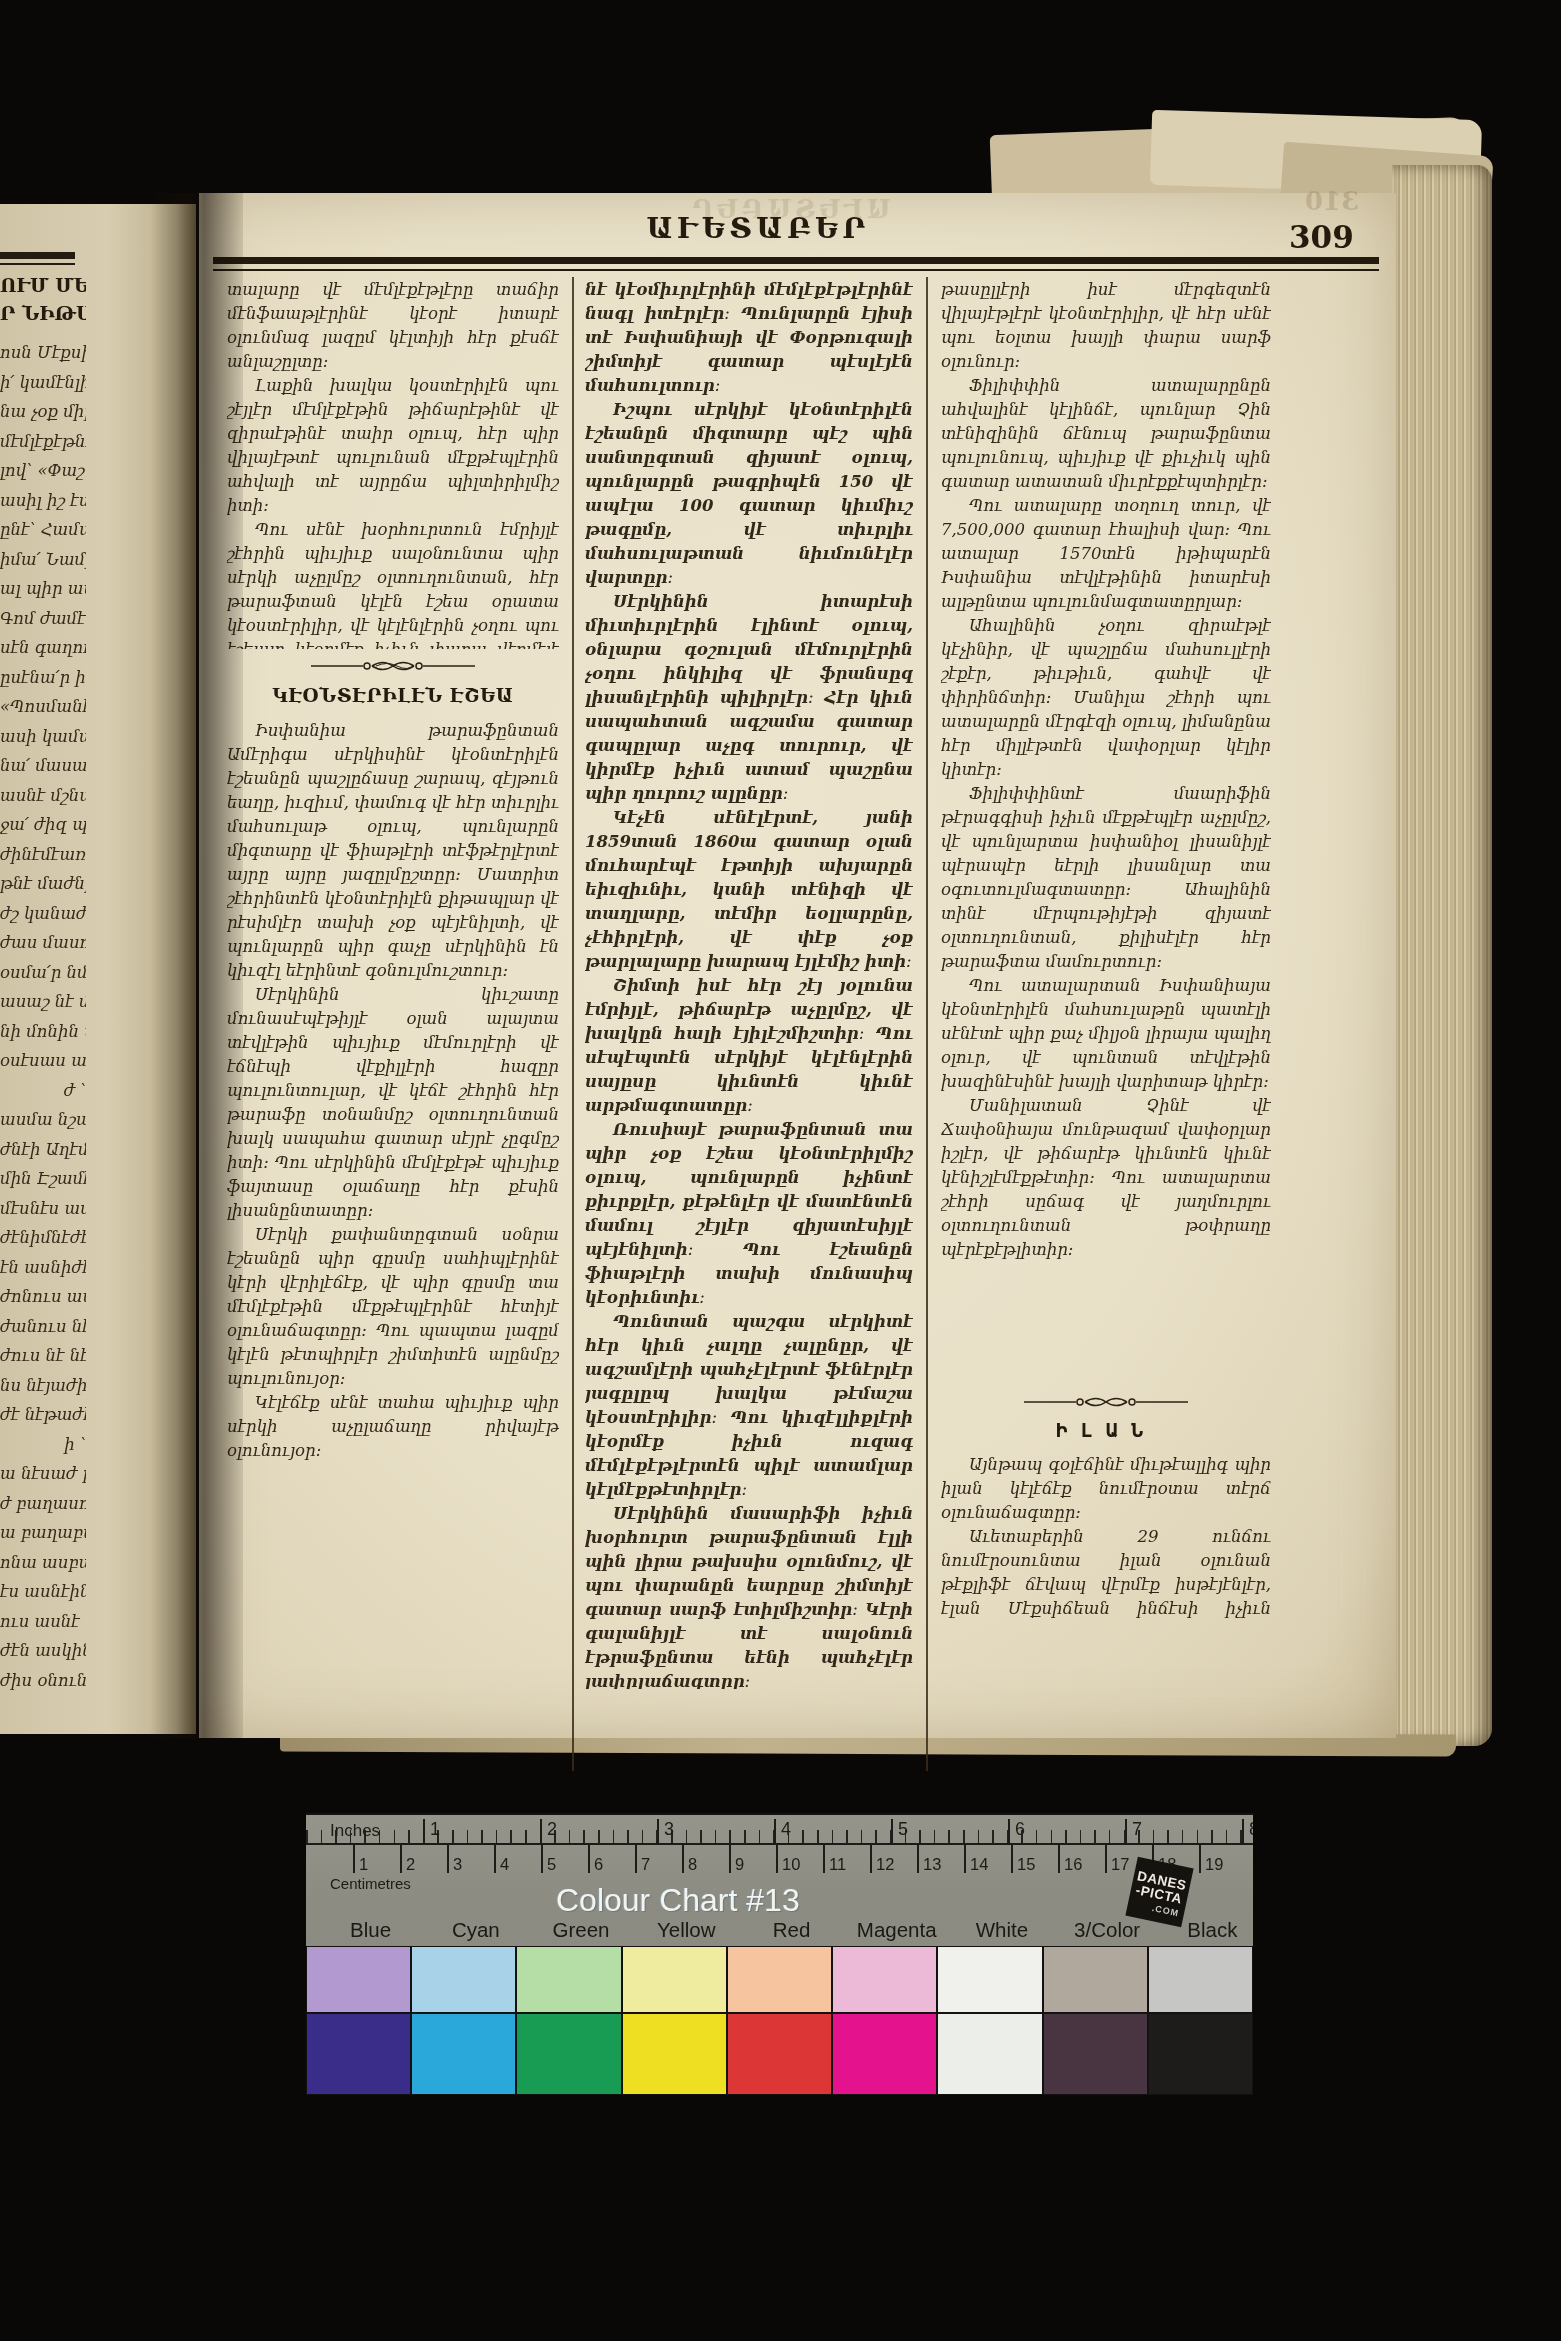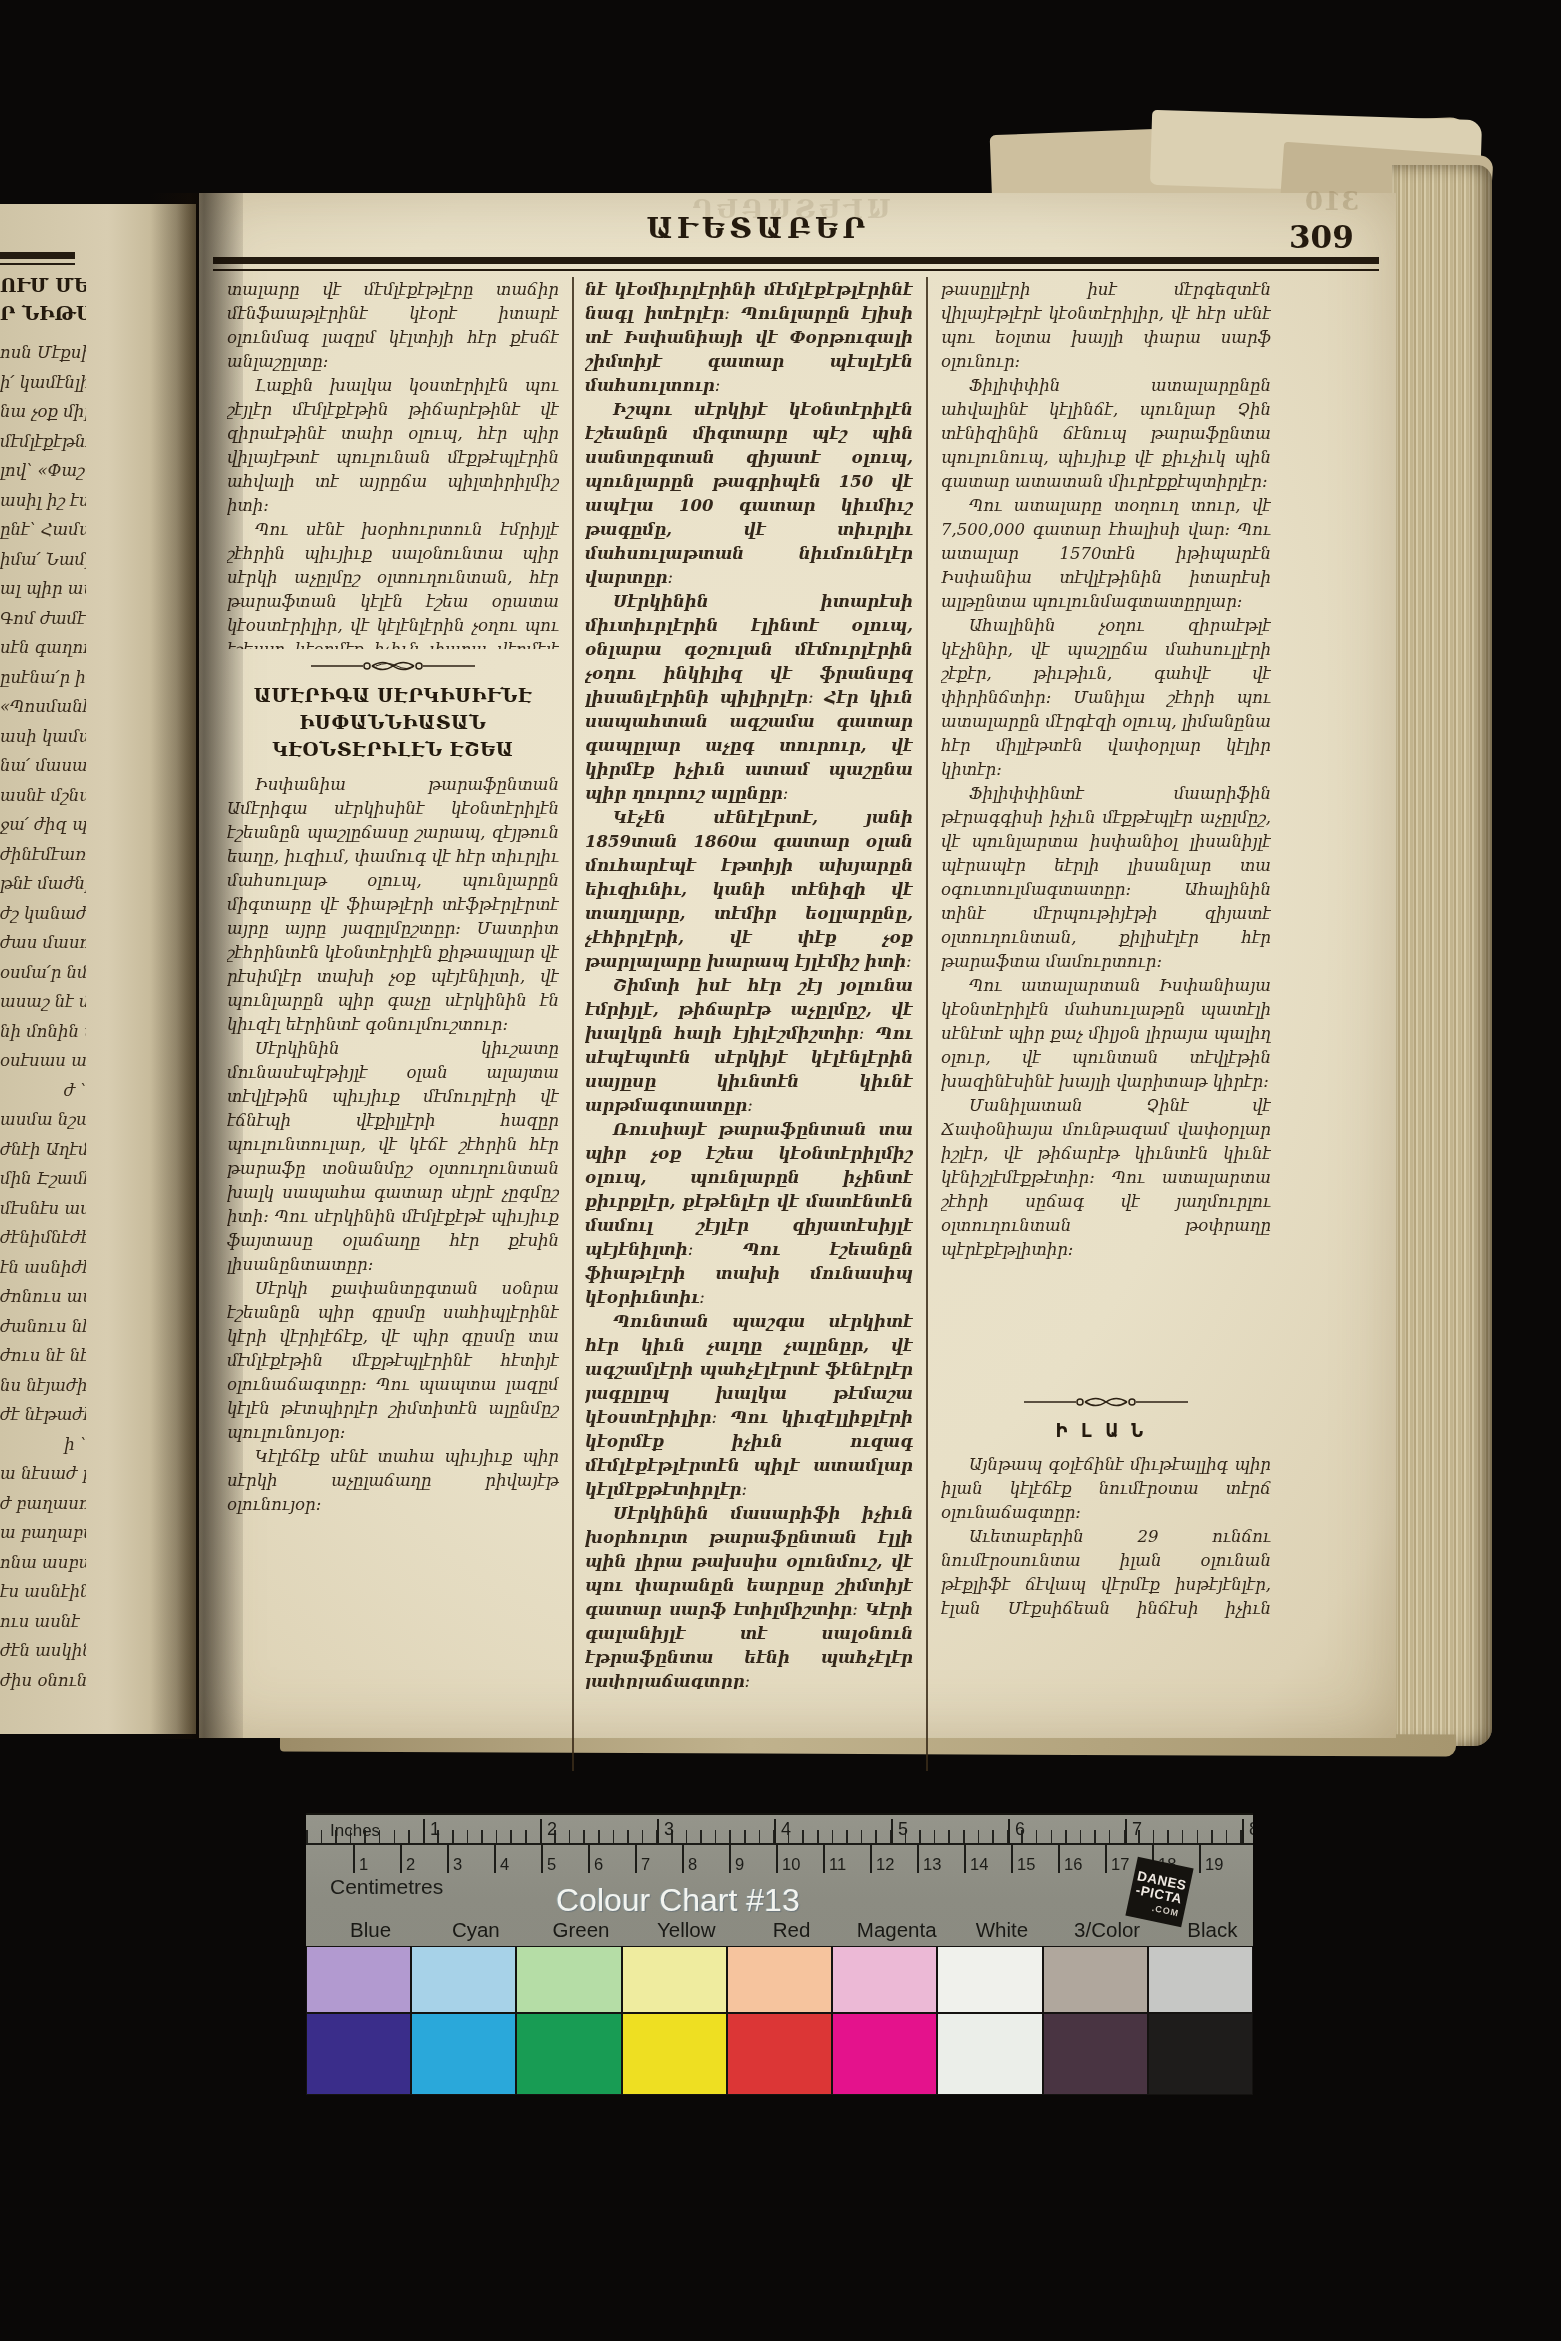--- a/index.html
+++ b/index.html
@@ -80,21 +80,21 @@
     background:repeating-linear-gradient(90deg,#22221e 0 1.5px,transparent 1.5px 14.6px);}
   .inch-row{position:absolute;left:0;top:4px;width:110%;height:24px;display:flex;}
   .inch-cell{flex:0 0 117px;height:24px;border-left:2px solid #1c1c18;box-sizing:border-box;
     padding-left:5px;font-size:18px;color:#1c1c18;}
   .inch-row .inch-cell:first-child{border-left:none;}
   .ruler-divider{position:absolute;left:0;top:28px;width:100%;height:2px;background:#1b1b17;}
   .cm-row{position:absolute;left:0;top:30px;width:110%;height:28px;display:flex;}
   .cm-cell{flex:0 0 47px;height:28px;border-left:2px solid #1c1c18;box-sizing:border-box;
     padding:10px 0 0 4px;font-size:16.5px;color:#1c1c18;}
   .cm-row .cm-cell:first-child{border-left:none;}
-  .cm-label{position:absolute;left:24px;top:60px;font-size:21px;color:#1c1c18;}
+  .cm-label{position:absolute;left:24px;top:60px;font-size:15px;color:#1c1c18;}
   .chart-title{position:absolute;left:250px;top:67px;font-size:32px;color:#f3f4ef;
     text-shadow:1px 1px 1px rgba(70,90,110,.45),-1px 0 1px rgba(150,200,230,.35);}
   .chart-labels{position:absolute;left:12px;top:103px;width:100%;display:flex;}
   .clabel{flex:1;text-align:center;font-size:20.5px;color:#191915;}
   .brand{position:absolute;left:825px;top:47px;width:57px;height:60px;background:#15130f;
     transform:rotate(12deg);color:#efe9e2;font-weight:bold;text-align:center;box-sizing:border-box;
     padding-top:12px;font-size:13.5px;line-height:14px;letter-spacing:0.5px;}
   .brand-com{font-size:9px;color:#cfc9c0;text-align:right;padding-right:5px;letter-spacing:1px;}
   .swrow{position:absolute;left:0;width:100%;display:flex;}
   .row1{top:131px;height:67px;}
@@ -189,21 +189,20 @@
               <circle cx="118" cy="20" r="6"></circle>
             <path d="M128 20 Q150 6 170 20 Q190 34 212 20"></path>
             <path d="M128 20 Q150 34 170 20 Q190 6 212 20"></path>
             <path d="M136 20 Q158 10 178 20 Q198 30 212 20" stroke-width="2"></path>
             <circle cx="222" cy="20" r="6"></circle>
               <line x1="230" y1="20" x2="334" y2="20"></line>
           </g>
         </svg>
       </div>
       <div class="colhead">
-        <div>ԱՄԷՐԻԳԱ ՍԷՐԿԻՍԻՒՆԷ ԻՍՓԱՆՆԻԱՏԱՆ</div>
         <div>ԿԷՕՆՏԷՐԻԼԷՆ ԷՇԵԱ</div>
       </div>
       <div class="colflow flow-b">
           <p class="bodyp">Իսփանիա թարաֆընտան Ամէրիգա սէրկիսինէ կէօնտէրիլէն էշեանըն պաշլըճասը շարապ, զէյթուն եաղը, իւզիւմ, փամուգ վէ հէր տիւրլիւ մահսուլաթ օլուպ, պունլարըն միգտարը վէ ֆիաթլէրի տէֆթէրլէրտէ այրը այրը յազըլմըշտըր։ Մատրիտ շէհրինտէն կէօնտէրիլէն քիթապլար վէ րէսիմլէր տախի չօք պէյէնիլտի, վէ պունլարըն պիր գաչը սէրկինին էն կիւզէլ եէրինտէ գօնուլմուշտուր։</p>
           <p class="bodyp">Սէրկինին կիւշատը մունասէպէթիյլէ օլան ալայտա տէվլէթին պիւյիւք մէմուրլէրի վէ էճնէպի վէքիլլէրի հազըր պուլունտուլար, վէ կէճէ շէհրին հէր թարաֆը տօնանմըշ օլտուղունտան խալկ սապահա գատար սէյրէ չըգմըշ իտի։ Պու սէրկինին մէմլէքէթէ պիւյիւք ֆայտասը օլաճաղը հէր քէսին լիսանընտատըր։</p>
           <p class="bodyp">Սէրկի քափանտըգտան սօնրա էշեանըն պիր գըսմը սահիպլէրինէ կէրի վէրիլէճէք, վէ պիր գըսմը տա մէմլէքէթին մէքթէպլէրինէ հէտիյէ օլունաճագտըր։ Պու պապտա լազըմ կէլէն թէտպիրլէր շիմտիտէն ալընմըշ պուլունույօր։</p>
           <p class="bodyp">Կէլէճէք սէնէ տահա պիւյիւք պիր սէրկի աչըլաճաղը րիվայէթ օլունույօր։</p>
         </div>
     </div>
 

